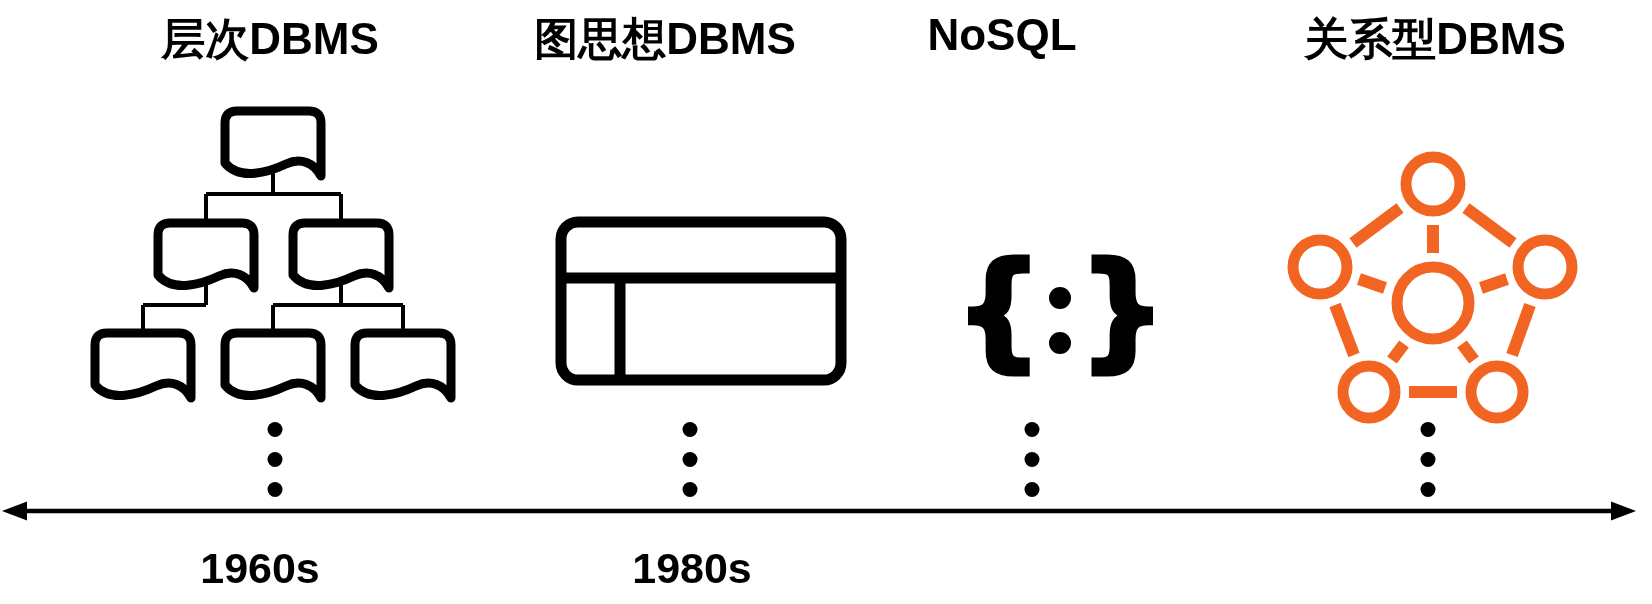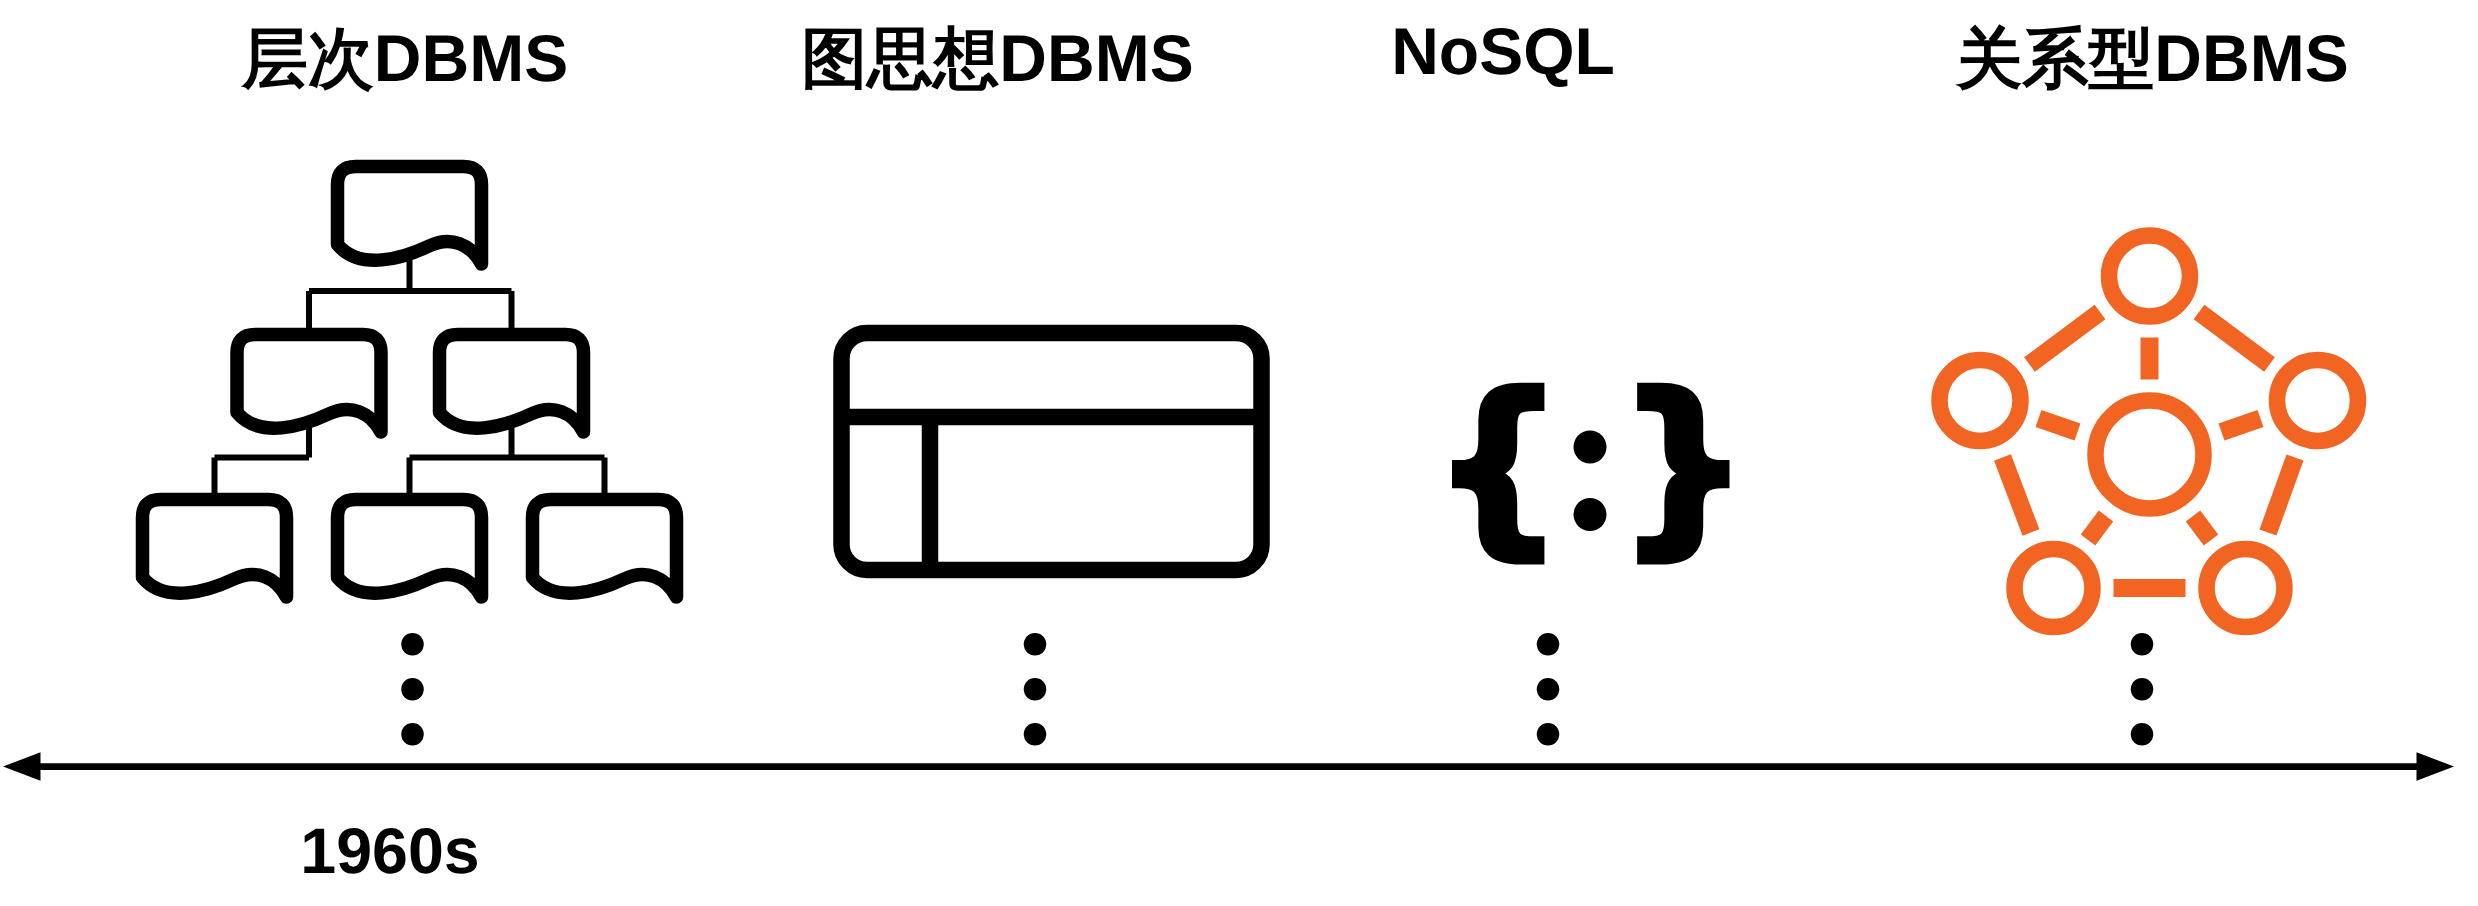--- a/index.html
+++ b/index.html
@@ -125,14 +125,15 @@
     <div class="dot"></div>
   </div>
 
   <svg class="icon-svg" style="left:0;top:494px" width="1652" height="36" viewBox="0 0 1652 36">
     <line x1="22" y1="17" x2="1616" y2="17" stroke="#000" stroke-width="4.5"></line>
     <polygon points="2,17 27,7.5 27,26.5" fill="#000"></polygon>
     <polygon points="1636,17 1611,7.5 1611,26.5" fill="#000"></polygon>
   </svg>
 
   <div class="era-label" style="left:260px">1960s</div>
+  <div class="era-label" style="left:692px">1980s</div>
 
 </div>
 
 </body></html>

